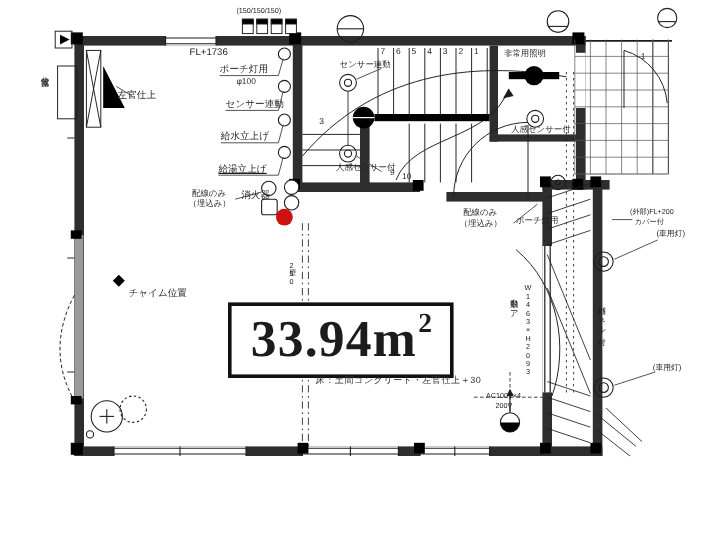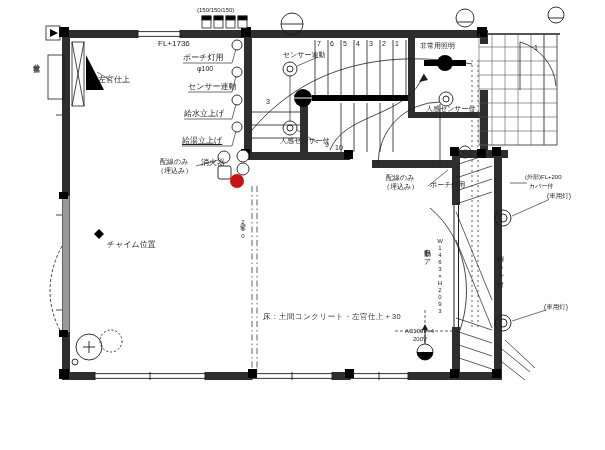--- a/index.html
+++ b/index.html
@@ -339,16 +339,21 @@
   <div class="lbl f7" style="left:343px;top:40px;">5</div>
   <div class="lbl f7" style="left:356px;top:40px;">4</div>
   <div class="lbl f7" style="left:369px;top:40px;">3</div>
   <div class="lbl f7" style="left:382px;top:40px;">2</div>
   <div class="lbl f7" style="left:395px;top:40px;">1</div>
   <div class="lbl f7" style="left:266px;top:98px;">3</div>
   <div class="lbl f7" style="left:325px;top:141px;">9</div>
   <div class="lbl f7" style="left:335px;top:144px;">10</div>
 </div>
 
+<div id="areaBox">
+  <span class="big">33.94</span>
+      <span class="big">m</span>
+      <sup>2</sup>
+</div>
 
 <div id="floorNote" class="lbl">床：土間コンクリート・左官仕上＋30</div>
 
 </div>
 
 </body></html>

